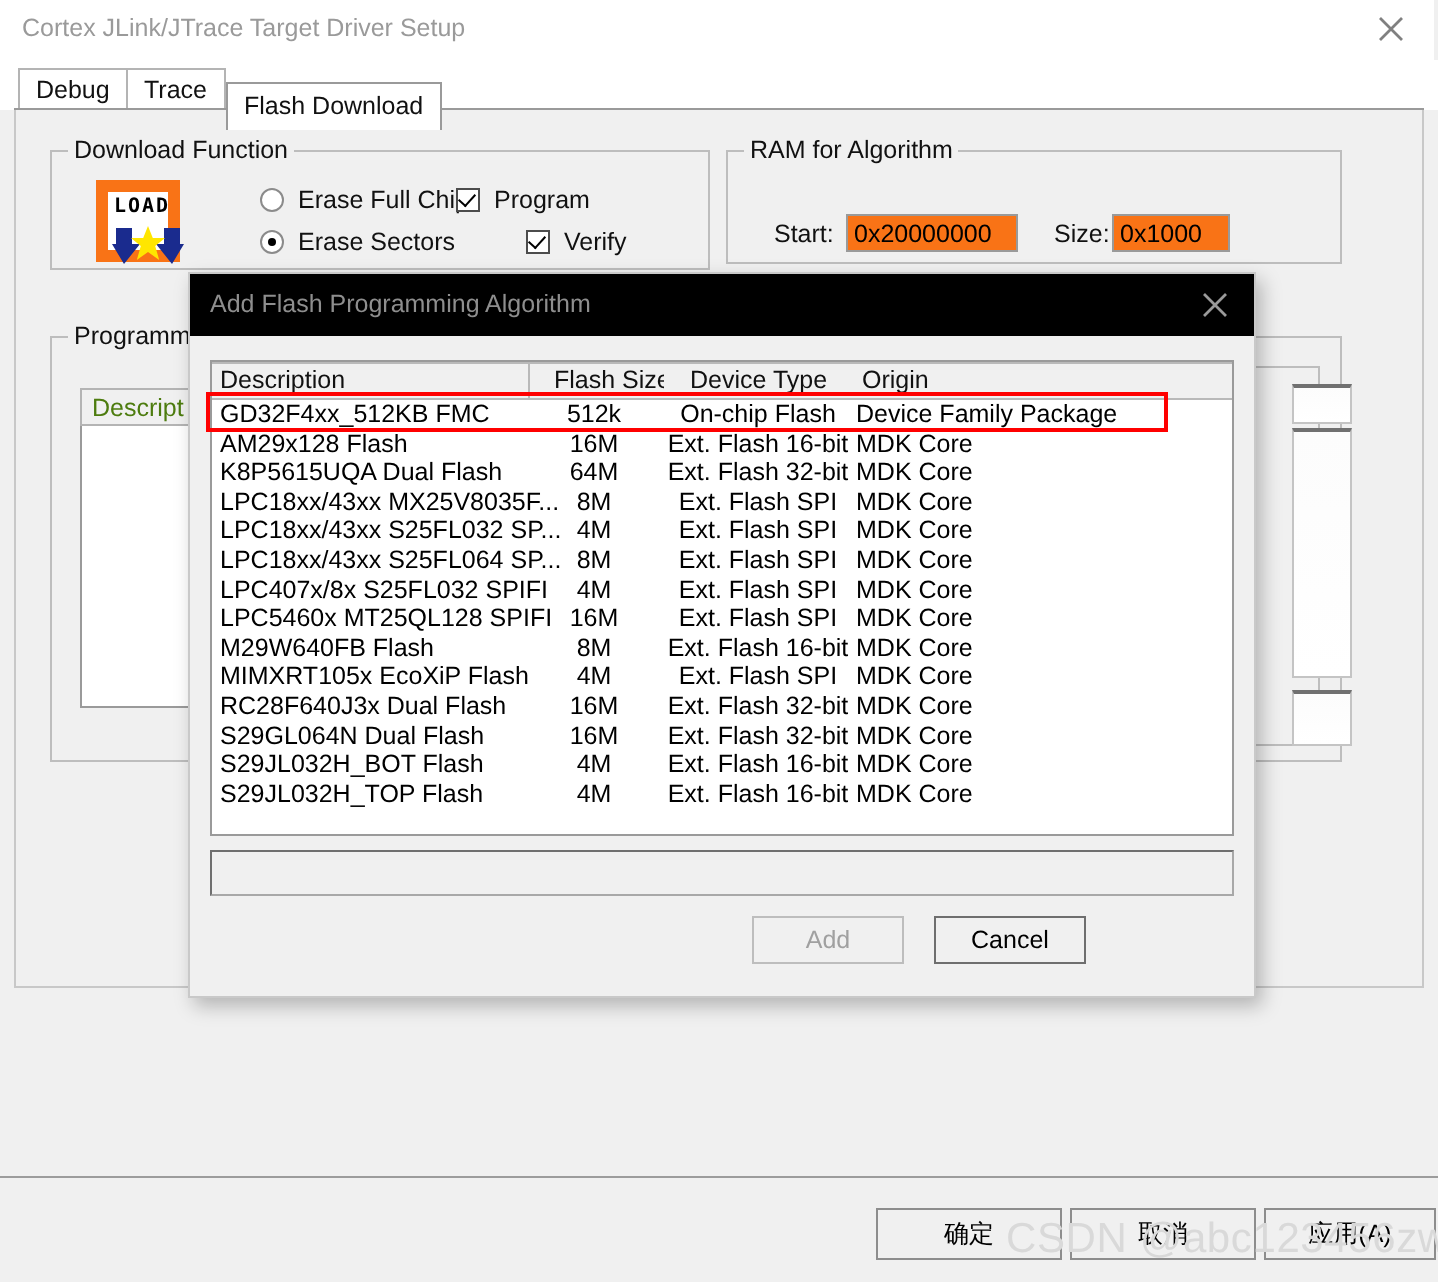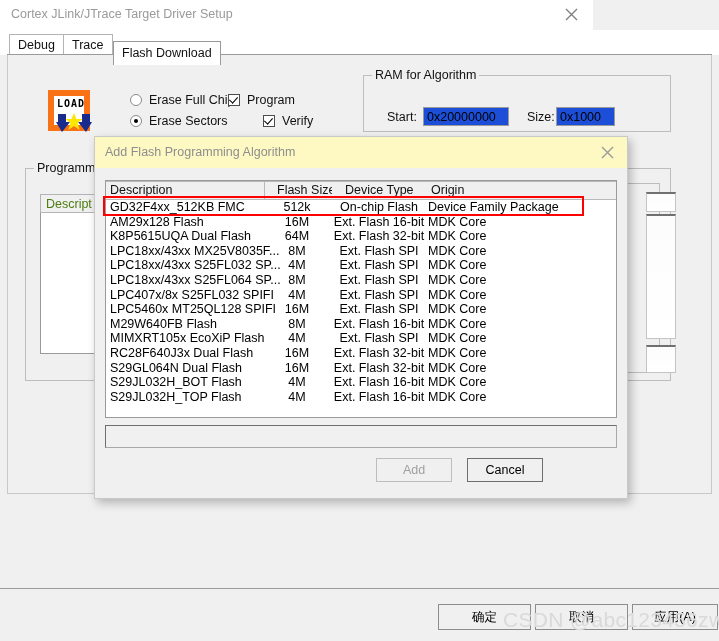--- a/index.html
+++ b/index.html
@@ -6,21 +6,21 @@
   body{
     width:719px;height:641px;overflow:hidden;position:relative;
     background:#f0f0f0;
     font-family:"Liberation Sans","DejaVu Sans",sans-serif;
     font-size:12px;color:#000;
     -webkit-font-smoothing:none;
   }
 
   
   #main-window{position:absolute;left:0;top:0;width:719px;height:641px;background:#f0f0f0;}
-  #titlebar{position:absolute;left:0;top:0;width:593px;height:30px;background:#fff;}
+  #titlebar{position:absolute;left:0;top:0;width:717px;height:30px;background:#fff;}
   #title-text{position:absolute;left:11px;top:7px;font-size:12.5px;color:#9a9a9a;white-space:nowrap;}
   #win-close{position:absolute;right:0;top:0;width:42px;height:30px;cursor:default;}
   #win-close svg{position:absolute;left:14px;top:8px;}
 
   
   #tabstrip{position:absolute;left:0;top:30px;width:719px;height:25px;background:#fff;}
   .tab{position:absolute;top:4px;height:21px;border:1px solid #b4b4b4;border-bottom:none;
        background:#fff;font-size:12.5px;color:#111;padding:0 8px;line-height:21px;box-sizing:border-box;white-space:nowrap;}
   .tab.sel{top:11px;height:24px;line-height:23px;border-color:#9a9a9a;z-index:3;text-align:center;}
   #tab-debug{left:9px;}
@@ -54,21 +54,21 @@
   .cbox.on::after{content:"";position:absolute;left:2px;top:0px;width:4px;height:7px;
         border:solid #000;border-width:0 1.6px 1.6px 0;transform:rotate(42deg);}
 
   #r-erasefull{left:130px;top:93px;}
   #r-erasesect{left:130px;top:114px;}
   #c-program{left:228px;top:93px;}
   #c-verify{left:228px;top:114px;margin-left:35px;}
 
   
   .fld-label{position:absolute;font-size:12.5px;color:#111;}
-  .txtfld{position:absolute;background:#1d4ed8;border:1px solid #9a9a9a;box-sizing:border-box;
+  .txtfld{position:absolute;background:#f97316;border:1px solid #9a9a9a;box-sizing:border-box;
           font-size:12.5px;color:#000;padding:2px 3px;}
   #lbl-start{left:387px;top:110px;}
   #in-start{left:423px;top:107px;width:86px;height:19px;}
   #lbl-size{left:527px;top:110px;}
   #in-size{left:556px;top:107px;width:59px;height:19px;}
 
   
   #prog-list{position:absolute;left:40px;top:194px;width:130px;height:160px;background:#fff;border:1px solid #9a9a9a;box-sizing:border-box;}
   #prog-hdr{position:absolute;left:40px;top:194px;width:130px;height:19px;background:#f0f0f0;border:1px solid #b4b4b4;box-sizing:border-box;}
   #prog-hdr span{position:absolute;left:5px;top:2px;font-size:12.5px;color:#4d7c0f;white-space:nowrap;}
@@ -81,21 +81,21 @@
   .btn{position:absolute;background:#f0f0f0;border:1px solid #8d8d8d;box-sizing:border-box;
        font-size:12.5px;color:#000;text-align:center;cursor:default;}
   #btn-ok{left:438px;top:604px;width:93px;height:26px;line-height:24px;}
   #btn-cancel{left:535px;top:604px;width:93px;height:26px;line-height:24px;}
   #btn-apply{left:632px;top:604px;width:86px;height:26px;line-height:24px;}
   #bottom-sep{position:absolute;left:0px;top:588px;width:719px;height:1px;background:#9c9c9c;}
 
   
   #modal{position:absolute;left:94px;top:136px;width:534px;height:363px;background:#f0f0f0;
          border:1px solid #c9c9c9;box-sizing:border-box;box-shadow:3px 4px 9px rgba(0,0,0,.25);}
-  #modal-title-bar{position:absolute;left:0;top:0;width:532px;height:31px;background:#fef9c3;}
+  #modal-title-bar{position:absolute;left:0;top:0;width:532px;height:31px;background:#000000;}
   #modal-title{position:absolute;left:10px;top:8px;font-size:12.5px;color:#8e8e8e;white-space:nowrap;}
   #modal-close{position:absolute;right:0;top:0;width:38px;height:31px;cursor:default;}
   #modal-close svg{position:absolute;left:12px;top:9px;}
 
   
   #tbl-wrap{position:absolute;left:10px;top:43px;width:512px;height:238px;background:#fff;
             border:1px solid #9a9a9a;box-sizing:border-box;overflow:hidden;}
   #tbl-head{position:relative;height:19px;background:#f0f0f0;width:100%;}
   .th{position:absolute;top:0;height:19px;box-sizing:border-box;background:#f0f0f0;
       border:1px solid #b9b9b9;border-left:none;font-size:12.5px;color:#111;line-height:17px;overflow:hidden;white-space:nowrap;padding-left:17px;}
@@ -134,20 +134,23 @@
   </div>
 
   <div id="tabstrip">
     <div class="tab" id="tab-debug">Debug</div>
     <div class="tab" id="tab-trace">Trace</div>
     <div class="tab sel" id="tab-flash">Flash Download</div>
   </div>
   <div id="tabpage"></div>
   <div id="tabpage-topline"></div>
 
+  <div class="group" id="grp-download">
+    <span class="group-label">Download Function</span>
+  </div>
 
   <div id="load-icon">
     <div class="lw">LOAD</div>
     <svg class="arrows" width="36" height="22" viewBox="0 0 36 22">
       <path d="M2 2 L10 2 L10 10 L14 10 L6 20 L0 10 L2 10 Z" fill="#1a2b8e"></path>
       <path d="M34 2 L26 2 L26 10 L22 10 L30 20 L36 10 L34 10 Z" fill="#1a2b8e"></path>
       <path d="M18 1 L20.4 7 L26.5 7 L21.6 11 L23.6 18 L18 14 L12.4 18 L14.4 11 L9.5 7 L15.6 7 Z" fill="#ffe600"></path>
     </svg>
   </div>
 

